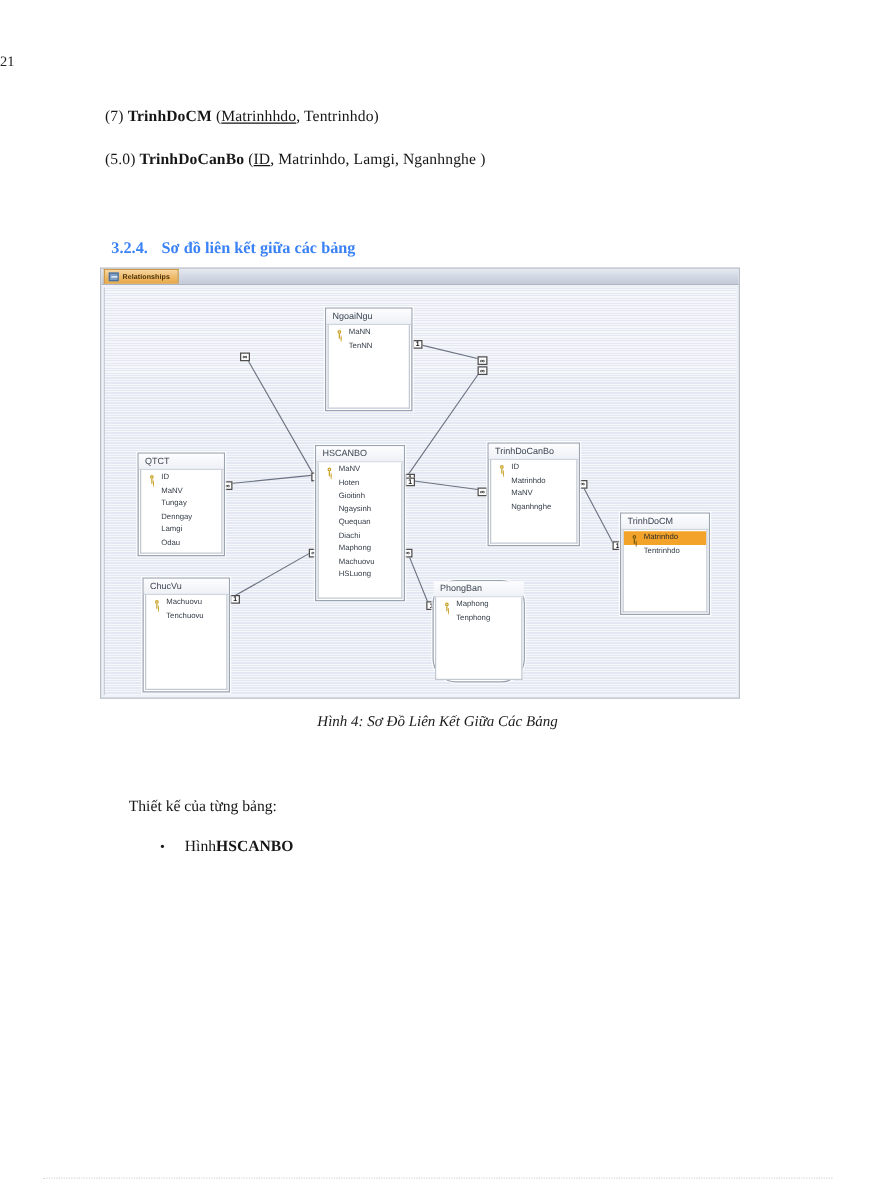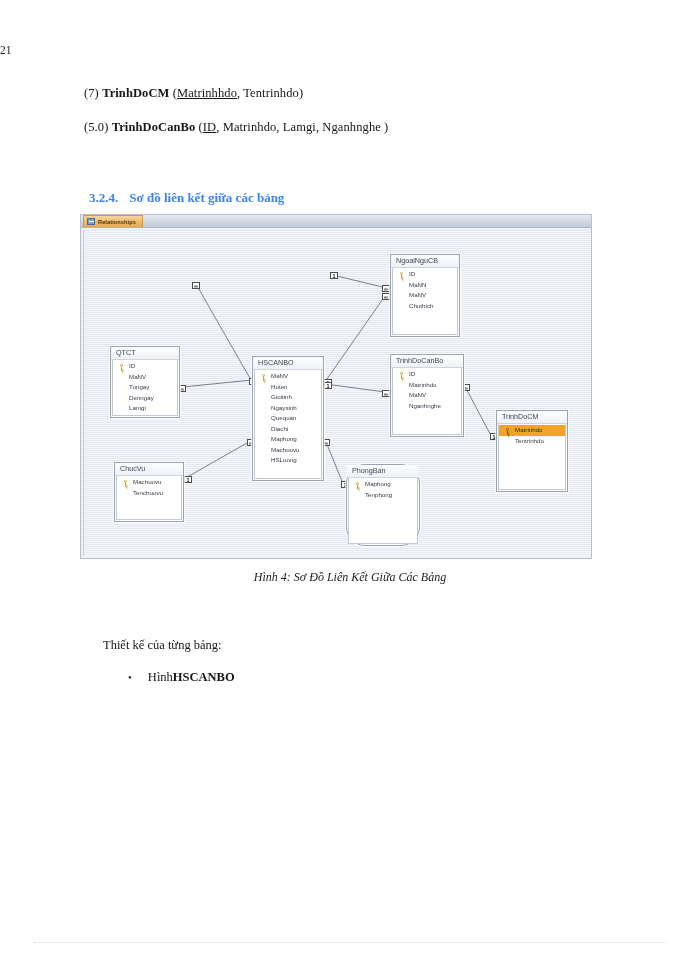--- a/index.html
+++ b/index.html
@@ -315,36 +315,43 @@
       <div class="card" style="left: 246px; top: 41.5px;">1</div>
       <div class="card" style="left: 298px; top: 54.5px;">∞</div>
       <div class="card" style="left: 240px; top: 148.5px;">1</div>
       <div class="card" style="left: 298px; top: 62.5px;">∞</div>
       <div class="card" style="left: 240px; top: 151.5px;">1</div>
       <div class="card" style="left: 298px; top: 159.5px;">∞</div>
       <div class="card" style="left: 238px; top: 208.5px;">∞</div>
       <div class="card" style="left: 257px; top: 250.5px;">1</div>
       <div class="card" style="left: 378px; top: 153.5px;">∞</div>
       <div class="card" style="left: 406px; top: 202.5px;">1</div>
-      <div class="tbl" style="left: 26px; top: 116px; width: 70px; height: 72px;">
+      <div class="tbl" style="left: 26px; top: 132px; width: 70px; height: 83px;">
         <div class="tbl-title">QTCT</div>
         <div class="tbl-fields">
           <div class="fld pk">ID</div>
           <div class="fld">MaNV</div>
           <div class="fld">Tungay</div>
           <div class="fld">Denngay</div>
           <div class="fld">Lamgi</div>
           <div class="fld">Odau</div>
         </div>
       </div>
-      <div class="tbl" style="left: 30px; top: 232px; width: 70px; height: 60px;">
+      <div class="tbl" style="left: 30px; top: 232px; width: 70px; height: 92px;">
         <div class="tbl-title">ChucVu</div>
         <div class="tbl-fields">
           <div class="fld pk">Machuovu</div>
           <div class="fld">Tenchuovu</div>
+        </div>
+      </div>
+      <div class="tbl" style="left: 176px; top: 16px; width: 70px; height: 83px;">
+        <div class="tbl-title">NgoaiNgu</div>
+        <div class="tbl-fields">
+          <div class="fld pk">MaNN</div>
+          <div class="fld">TenNN</div>
         </div>
       </div>
       <div class="tbl" style="left: 168px; top: 126px; width: 72px; height: 125px;">
         <div class="tbl-title">HSCANBO</div>
         <div class="tbl-fields">
           <div class="fld pk">MaNV</div>
           <div class="fld">Hoten</div>
           <div class="fld">Gioitinh</div>
           <div class="fld">Ngaysinh</div>
           <div class="fld">Quequan</div>
@@ -354,29 +361,20 @@
           <div class="fld">HSLuong</div>
         </div>
       </div>
       <div class="tbl" style="left: 262px; top: 234px; width: 74px; height: 82px; border-radius: 19px;">
         <div class="tbl-title">PhongBan</div>
         <div class="tbl-fields">
           <div class="fld pk">Maphong</div>
           <div class="fld">Tenphong</div>
         </div>
       </div>
-      <div class="tbl" style="left: 306px; top: 24px; width: 70px; height: 83px;">
-        <div class="tbl-title">NgoaiNguCB</div>
-        <div class="tbl-fields">
-          <div class="fld pk">ID</div>
-          <div class="fld">MaNN</div>
-          <div class="fld">MaNV</div>
-          <div class="fld">Chuthich</div>
-        </div>
-      </div>
       <div class="tbl" style="left: 306px; top: 124px; width: 74px; height: 83px;">
         <div class="tbl-title">TrinhDoCanBo</div>
         <div class="tbl-fields">
           <div class="fld pk">ID</div>
           <div class="fld">Matrinhdo</div>
           <div class="fld">MaNV</div>
           <div class="fld">Nganhnghe</div>
         </div>
       </div>
       <div class="tbl" style="left: 412px; top: 180px; width: 72px; height: 82px;">

